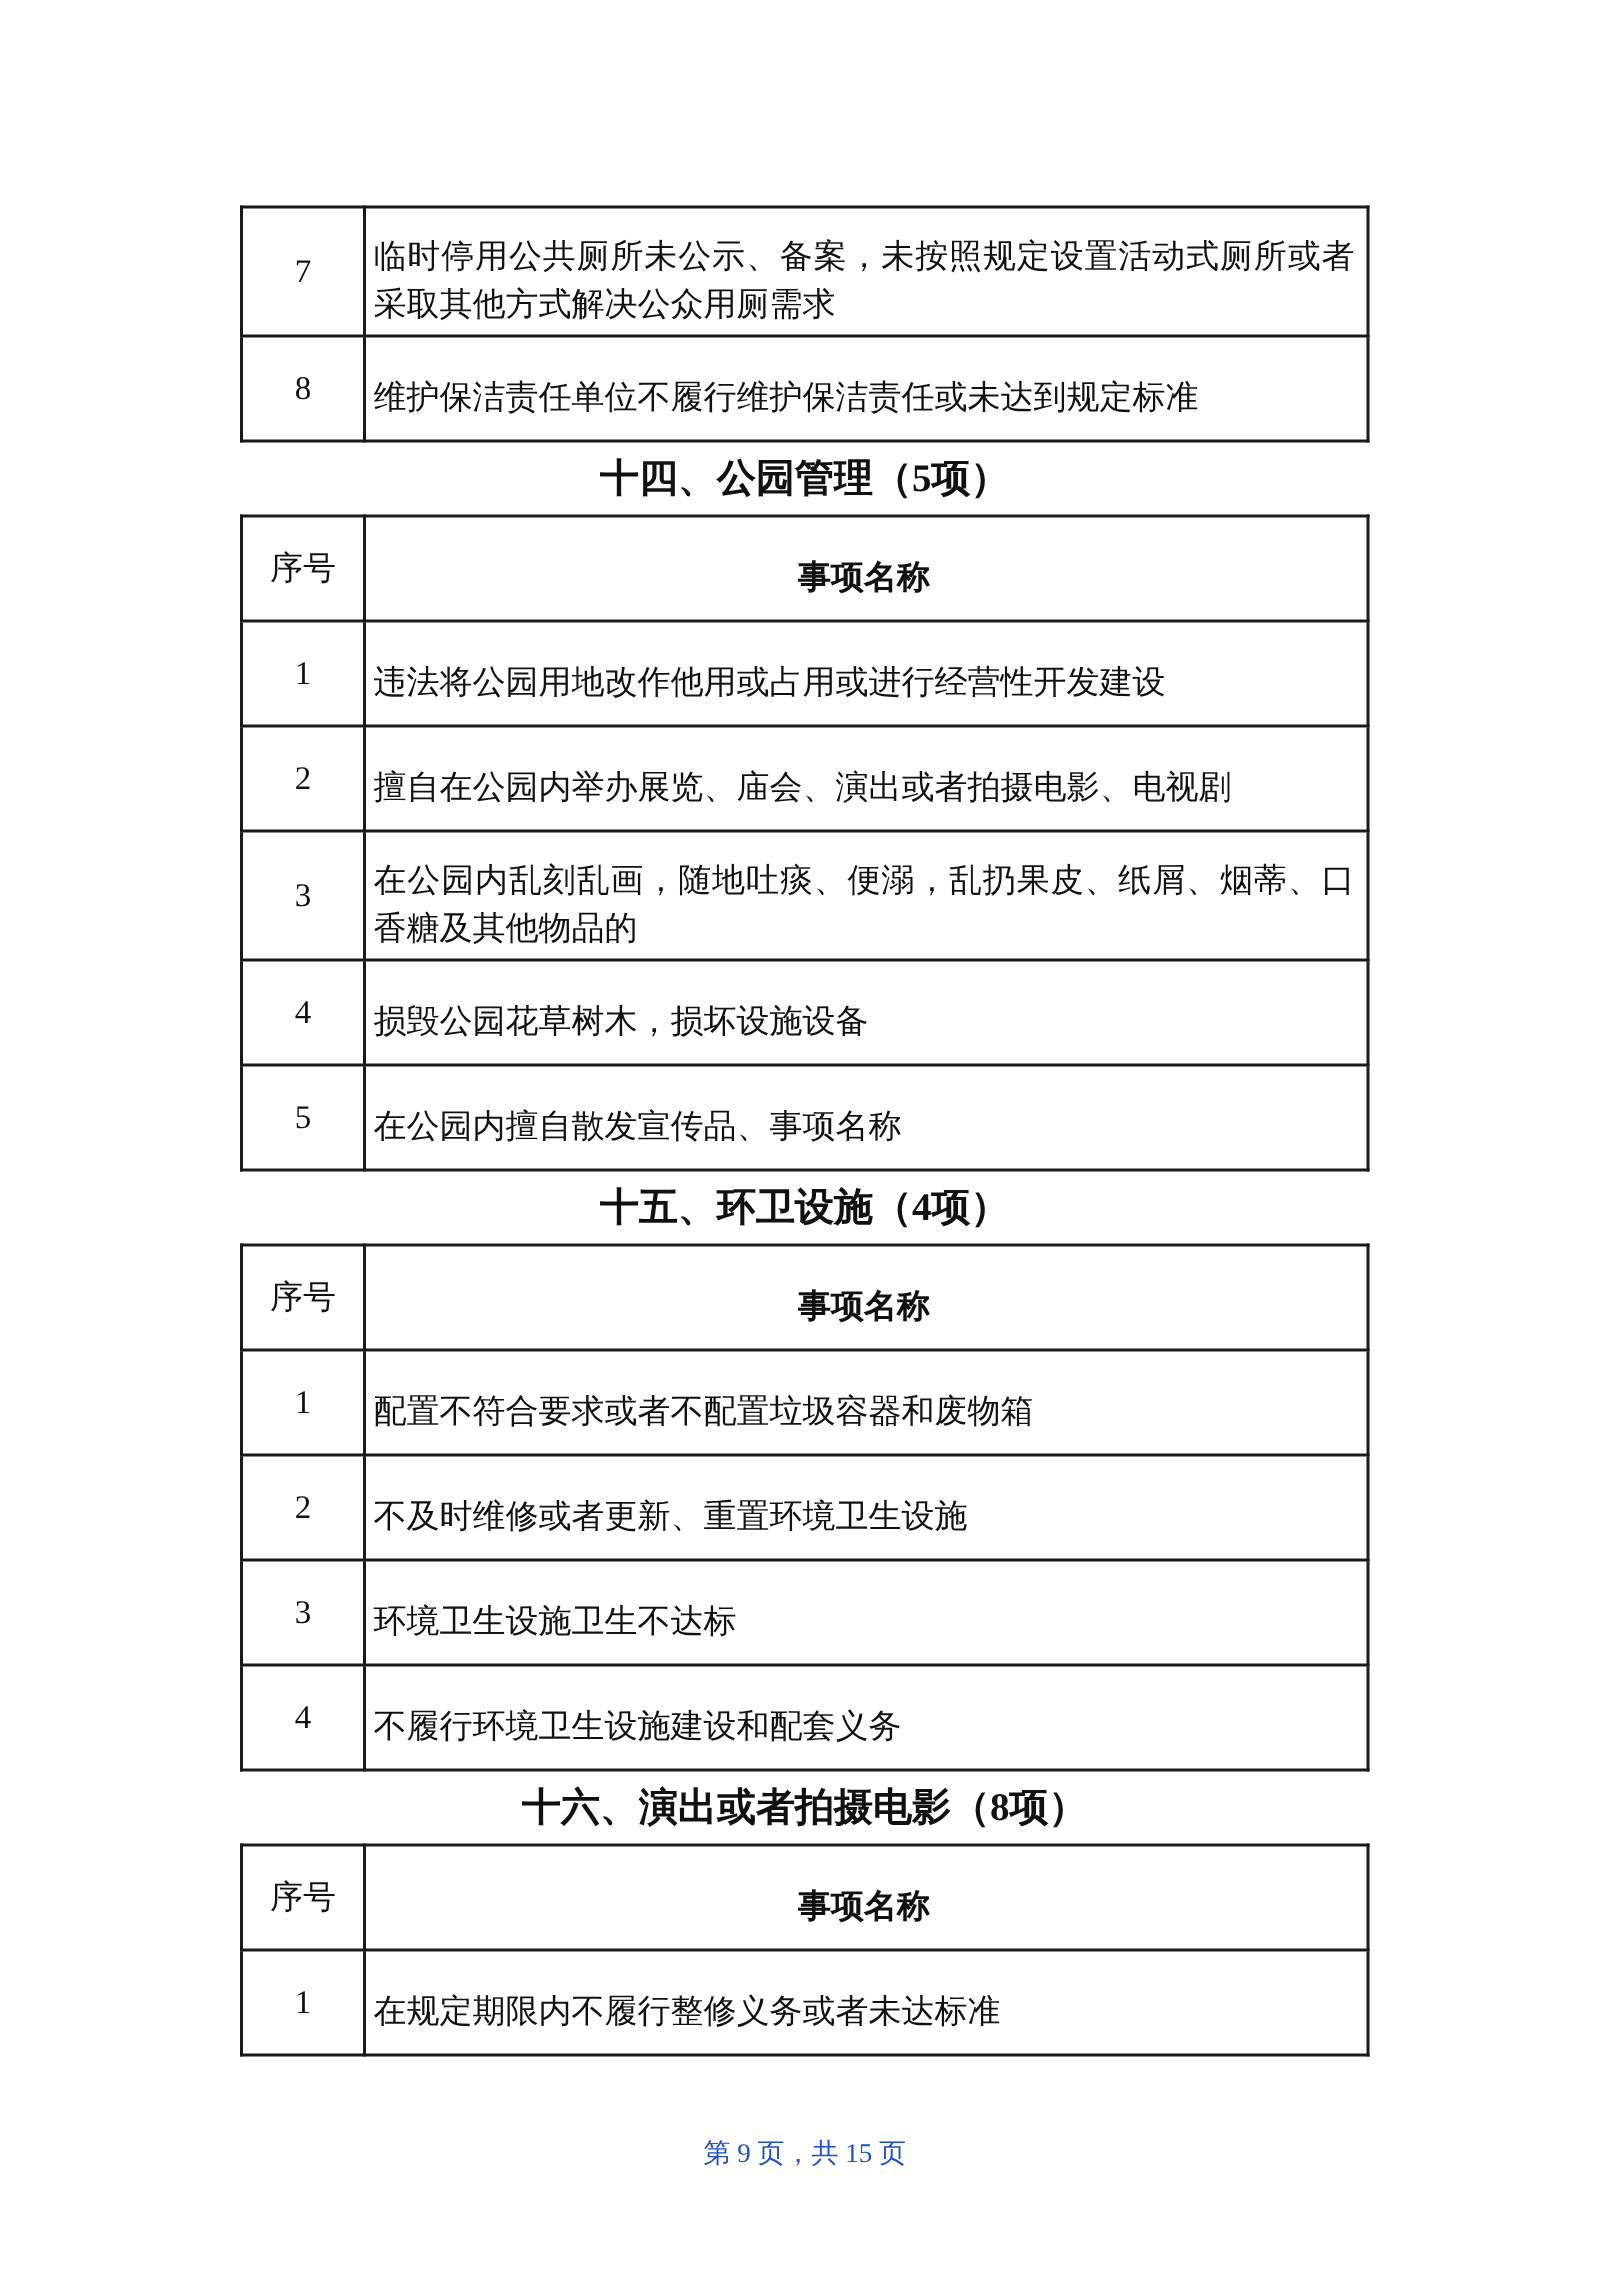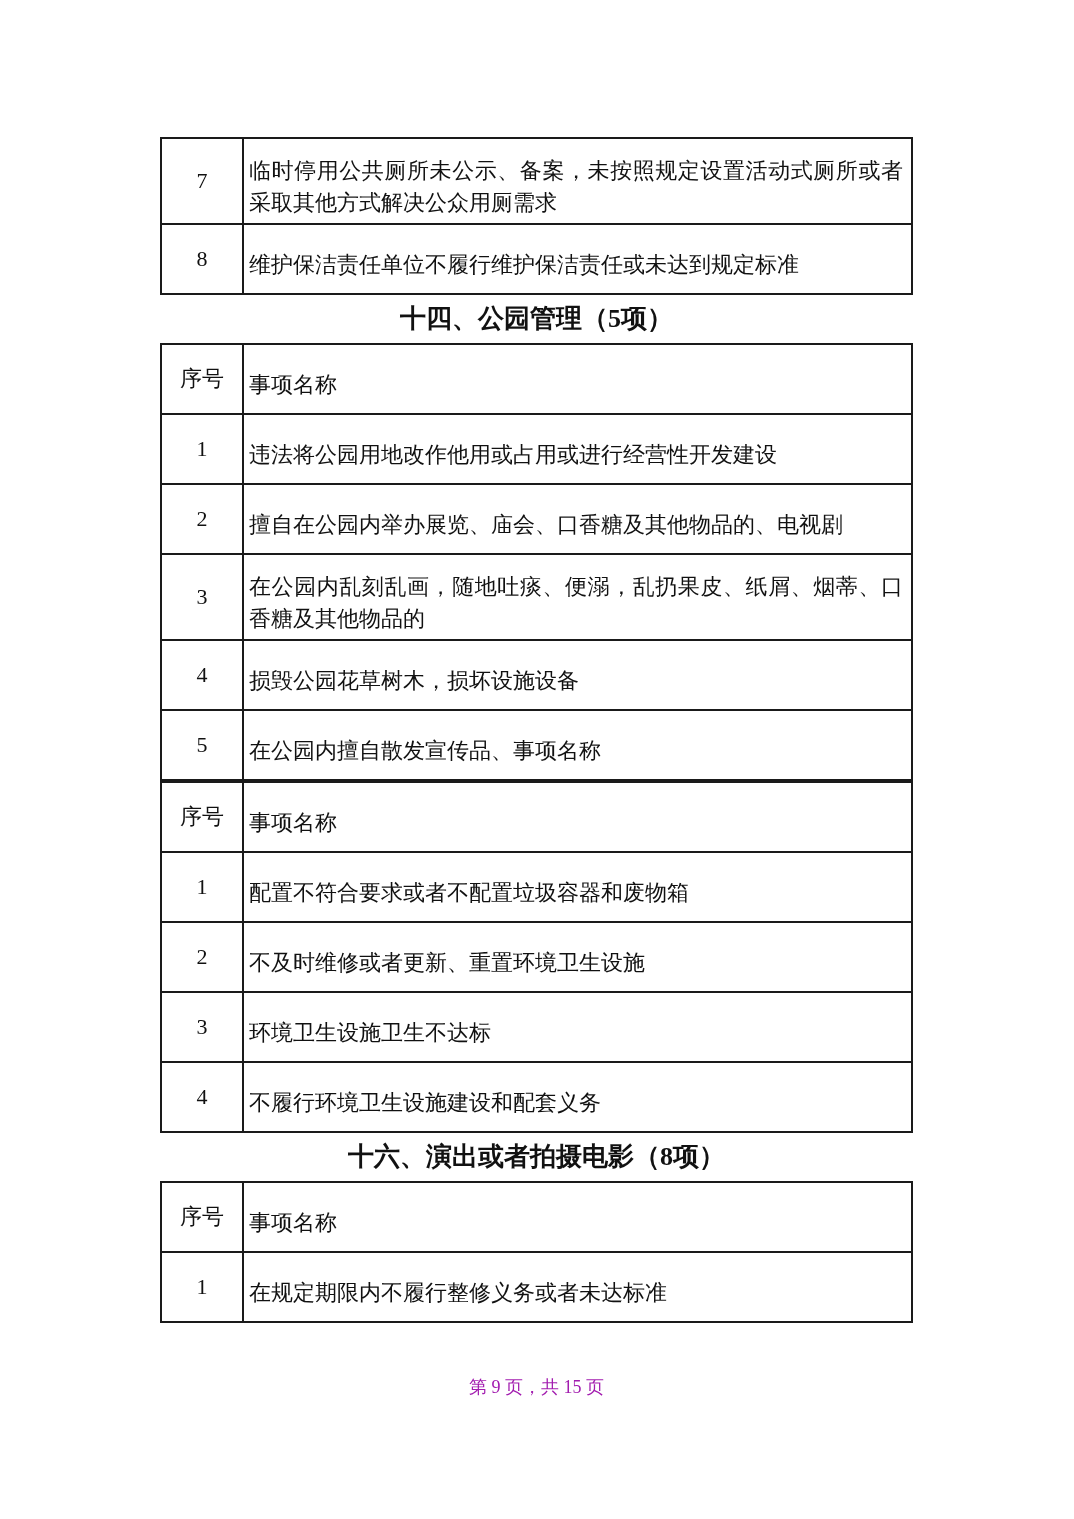--- a/index.html
+++ b/index.html
@@ -32,33 +32,33 @@
     padding: 2px;
   }
   td.name {
     text-align: left;
     font-size: 22px;
     line-height: 32px;
     padding: 16px 8px 4px 5px;
     text-align: justify;
   }
   tr.hdr td.num { font-weight: normal; font-size: 22px; }
-  tr.hdr td.name { font-weight: normal; font-size: 22px; margin-top: 45px; }
+  tr.hdr td.name { font-weight: bold; text-align: center; font-size: 22px; margin-top: 45px; }
   .section-title {
     font-size: 26px;
     line-height: 36px;
     text-align: center;
     margin: 6px 0;
     font-weight: bold;
   }
   .footer {
     margin-top: 52px;
     text-align: center;
     font-size: 18px;
-    color: #a21caf;
+    color: #1d4ed8;
   }
 </style>
 </head>
 <body>
 
 <div class="page">
 
   <table class="items">
     <tbody>
       <tr>
@@ -78,37 +78,38 @@
       <tr class="hdr">
         <td class="num">序号</td>
         <td class="name">事项名称</td>
       </tr>
       <tr>
         <td class="num">1</td>
         <td class="name">违法将公园用地改作他用或占用或进行经营性开发建设</td>
       </tr>
       <tr>
         <td class="num">2</td>
-        <td class="name">擅自在公园内举办展览、庙会、口香糖及其他物品的、电视剧</td>
+        <td class="name">擅自在公园内举办展览、庙会、演出或者拍摄电影、电视剧</td>
       </tr>
       <tr>
         <td class="num">3</td>
         <td class="name">在公园内乱刻乱画，随地吐痰、便溺，乱扔果皮、纸屑、烟蒂、口香糖及其他物品的</td>
       </tr>
       <tr>
         <td class="num">4</td>
         <td class="name">损毁公园花草树木，损坏设施设备</td>
       </tr>
       <tr>
         <td class="num">5</td>
         <td class="name">在公园内擅自散发宣传品、事项名称</td>
       </tr>
     </tbody>
   </table>
 
+  <div class="section-title">十五、环卫设施（4项）</div>
   <table class="items">
     <tbody>
       <tr class="hdr">
         <td class="num">序号</td>
         <td class="name">事项名称</td>
       </tr>
       <tr>
         <td class="num">1</td>
         <td class="name">配置不符合要求或者不配置垃圾容器和废物箱</td>
       </tr>

